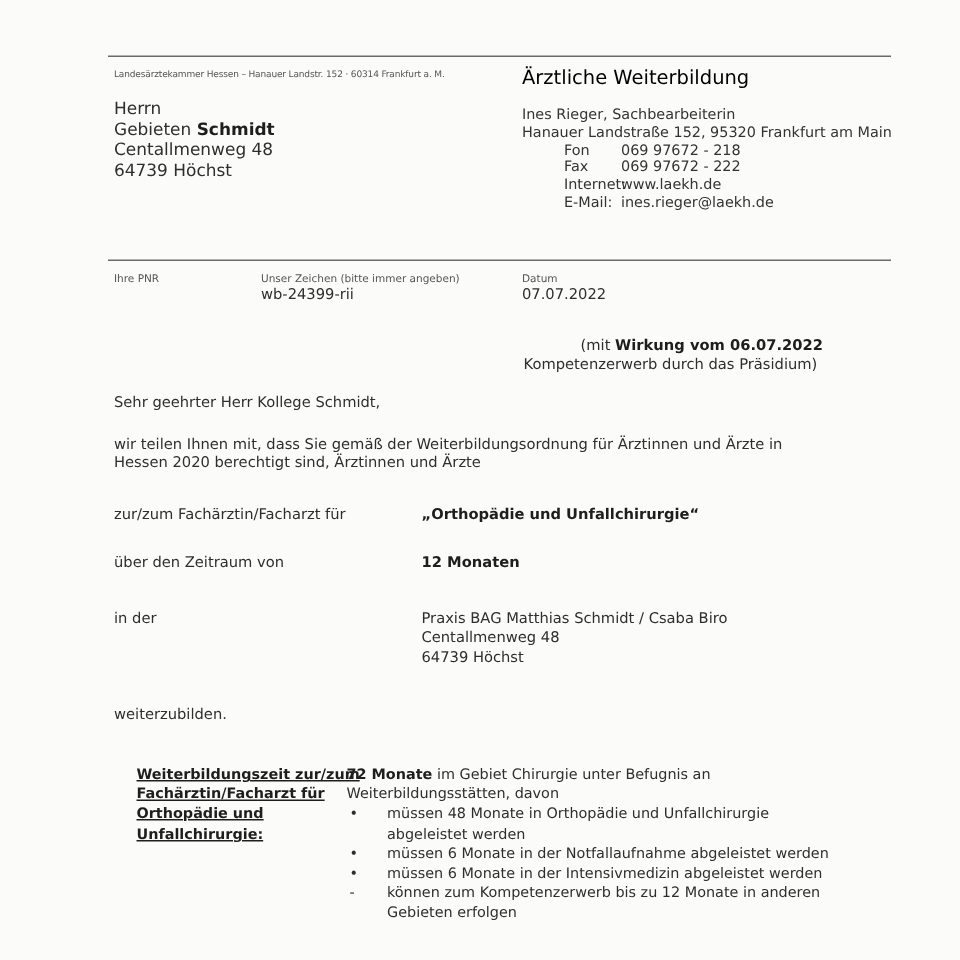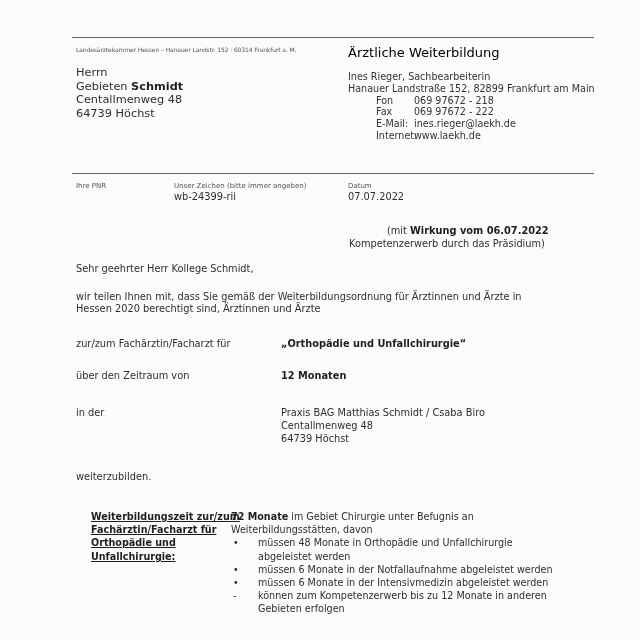--- a/index.html
+++ b/index.html
@@ -39,36 +39,36 @@
 
 <div class="abs addr" style="left:76px; top:66px;">
   <div>Herrn</div>
   <div><span>Gebieten</span> <span class="bold">Schmidt</span></div>
   <div>Centallmenweg 48</div>
   <div>64739 Höchst</div>
 </div>
 
 <div class="abs contact" style="left:348px; top:71px;">
   <div>Ines Rieger, Sachbearbeiterin</div>
-  <div>Hanauer Landstraße 152, 82899 Frankfurt am Main</div>
+  <div>Hanauer Landstraße 152, 95320 Frankfurt am Main</div>
   <div class="row">
       <span class="lbl">Fon</span>
       <span>069 97672 - 218</span>
     </div>
   <div class="row">
       <span class="lbl">Fax</span>
       <span>069 97672 - 222</span>
     </div>
   <div class="row">
+      <span class="lbl">Internet:</span>
+      <span>www.laekh.de</span>
+    </div>
+  <div class="row">
       <span class="lbl">E-Mail:</span>
       <span>ines.rieger@laekh.de</span>
-    </div>
-  <div class="row">
-      <span class="lbl">Internet:</span>
-      <span>www.laekh.de</span>
     </div>
 </div>
 
 <div class="abs small" style="left:76px; top:182px;">Ihre PNR</div>
 <div class="abs small" style="left:174px; top:182px;">Unser Zeichen (bitte immer angeben)</div>
 <div class="abs body-text" style="left:174px; top:190px;">wb-24399-rii</div>
 <div class="abs small" style="left:348px; top:182px;">Datum</div>
 <div class="abs body-text" style="left:348px; top:190px;">07.07.2022</div>
 
 <div class="abs body-text" style="left:376px; top:224px;margin-left:11px;"><span>(mit </span><span class="bold">Wirkung vom 06.07.2022</span></div>

